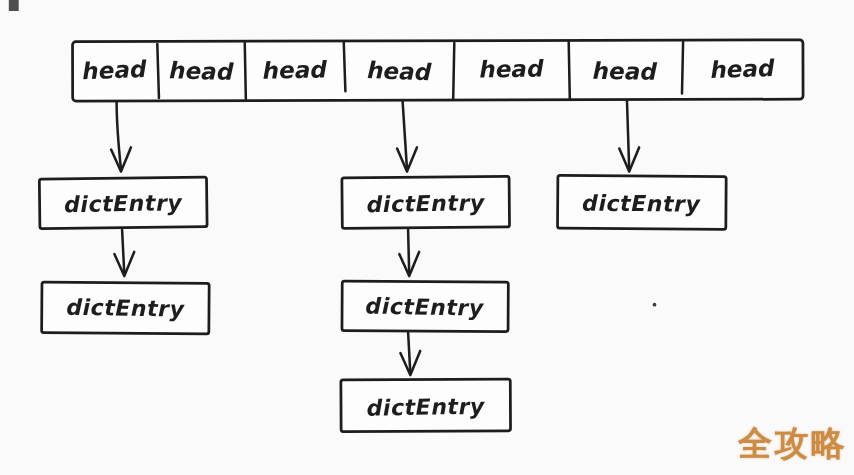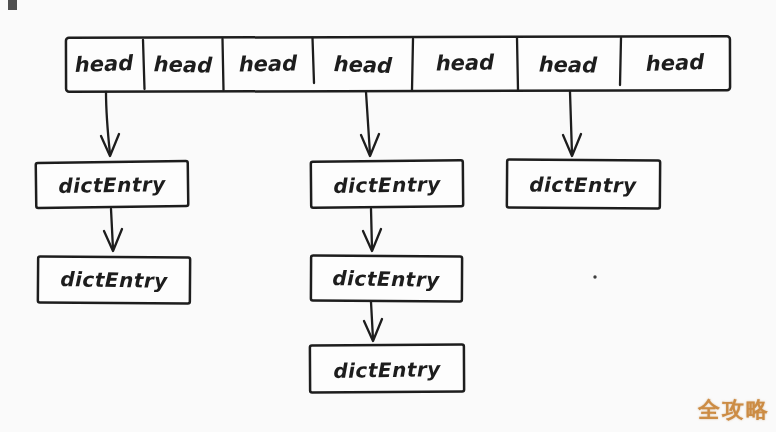--- a/index.html
+++ b/index.html
@@ -42,21 +42,21 @@
     user-select: none;
   }
   .head-label { font-size: 21px; }
   .entry-label { font-size: 20px; letter-spacing: 0.5px; }
   .speck { fill: #4f4f4f; }
   .inkdot { fill: #3d3d3d; }
   .watermark {
     position: absolute;
     right: 6px;
     bottom: 7px;
-    font-size: 22px;
+    font-size: 31px;
     font-weight: bold;
     letter-spacing: 2px;
     color: #cc8c44;
     text-shadow: 0 0 2px rgba(186, 124, 52, 0.55);
     font-family: "DejaVu Sans", sans-serif;
   }
 </style>
 </head>
 <body>
 

